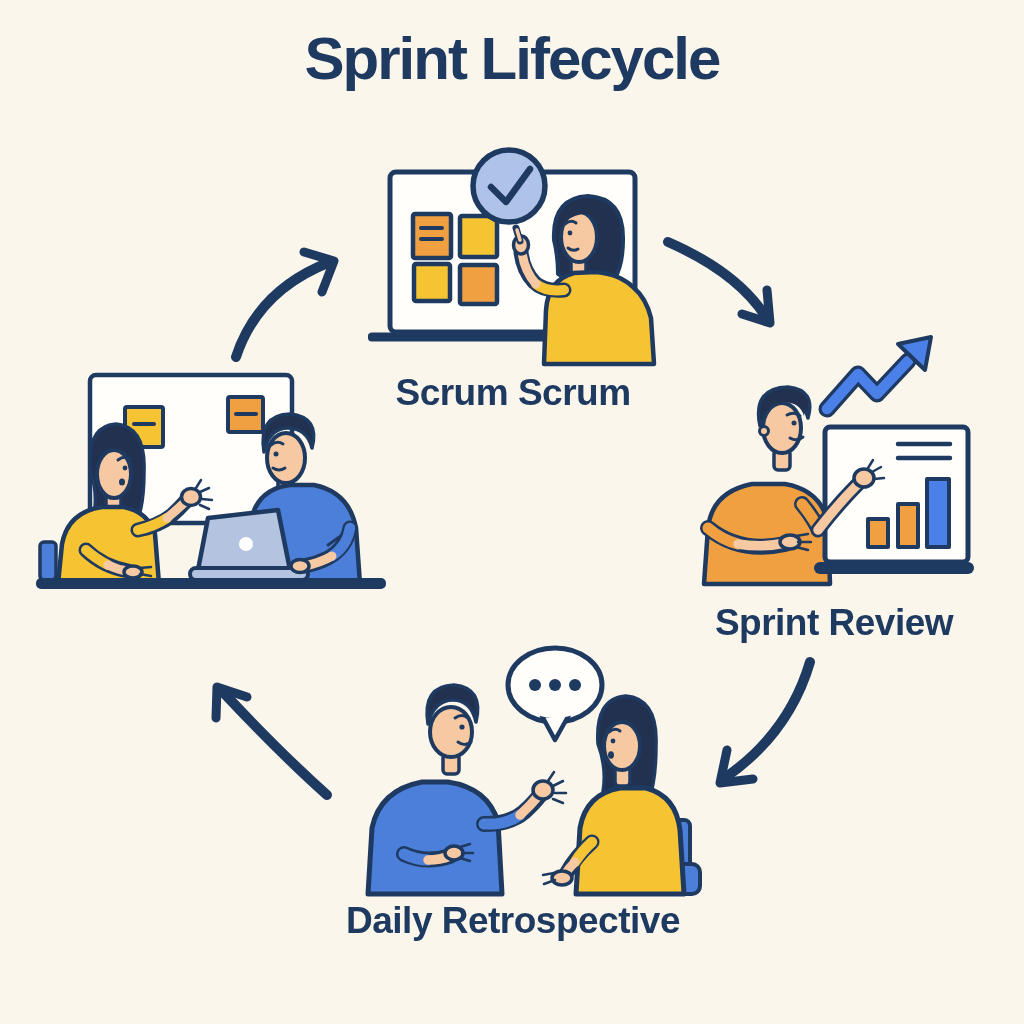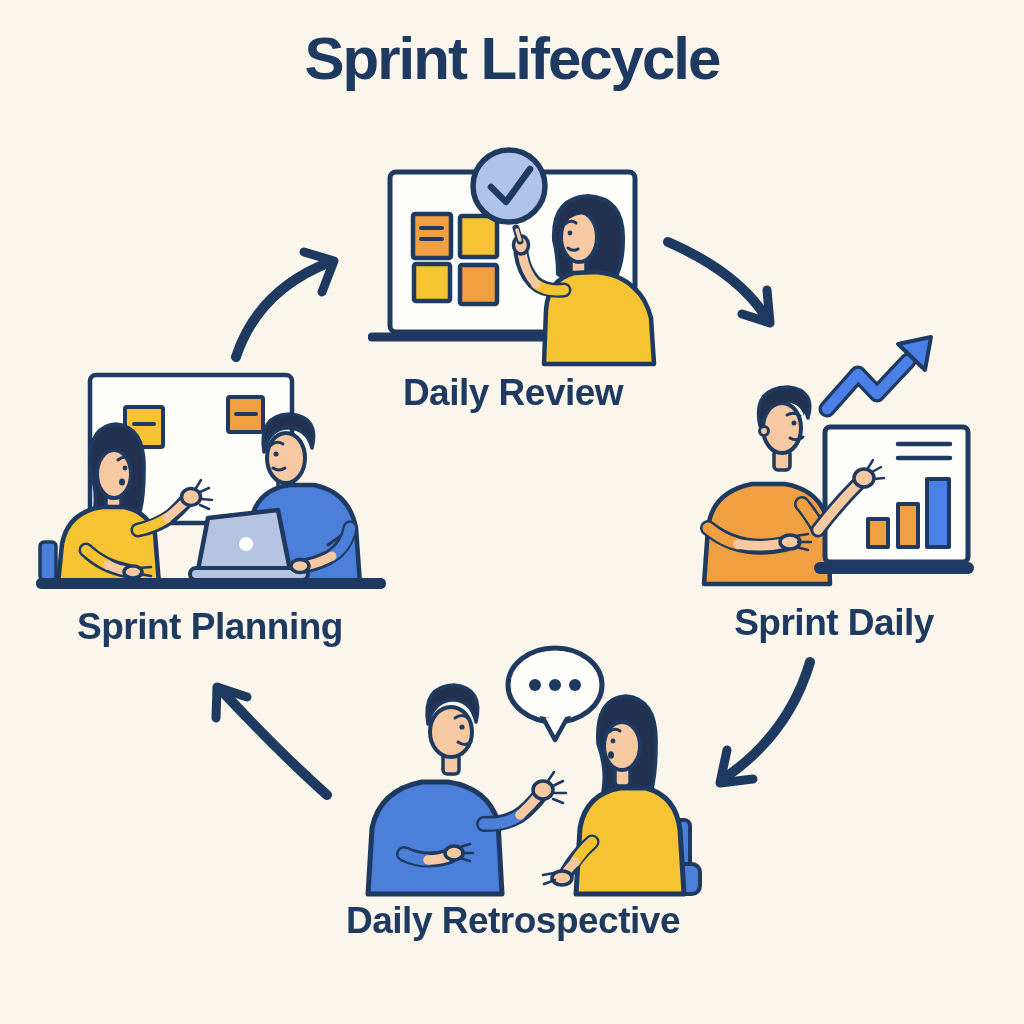--- a/index.html
+++ b/index.html
@@ -100,21 +100,21 @@
       <g>
         <path d="M196 150 Q176 152 166 142 Q155 130 153 112" class="o" stroke-width="15"></path>
         <path d="M196 150 Q178 152 168 144" class="s-yellow" stroke-width="10"></path>
         <path d="M168 144 Q157 132 154 113" class="s-skin" stroke-width="9"></path>
         <ellipse cx="153" cy="105" rx="7.5" ry="9" class="o f-skin" stroke-width="3.5"></ellipse>
         <path d="M152 101 L148 88" class="o" stroke-width="7"></path>
         <path d="M152 100 L149 90" class="s-skin" stroke-width="3.5"></path>
       </g>
     </g>
   </svg>
-  <div class="stage-label" style="left:513px;top:372px">Daily Review</div>
+  <div class="stage-label" style="left:513px;top:372px">Scrum Scrum</div>
 
   <svg class="scene" style="left:690px;top:332px" width="310" height="268" viewBox="0 0 310 268">
     <g>
       <path d="M137 77 L168 42 L187 62 L218 29" class="o" stroke-width="17"></path>
       <path d="M137 77 L168 42 L187 62 L218 29" class="s-bblue f-bblue" style="fill:none;stroke:var(--c-bright-blue)" stroke-width="10.5" stroke-linecap="round" stroke-linejoin="round"></path>
       <polygon points="241,5 235,38 208,12" class="o f-bblue" stroke-width="4"></polygon>
     </g>
     <g>
       <path class="o f-hair" stroke-width="3.5" d="M70 94 Q62 56 98 55 Q126 58 118 86 Q114 68 94 68 Q78 69 74 86 Q72 90 70 94 Z"></path>
       <rect x="84" y="118" width="16" height="20" rx="4" class="o f-skin" stroke-width="3.5"></rect>
@@ -141,21 +141,21 @@
       <ellipse cx="100" cy="210" rx="10" ry="7" class="o f-skin" stroke-width="3.5"></ellipse>
       <path d="M106 204 l12 -2 M108 210 l13 0 M106 215 l12 3" class="o" stroke-width="2.5"></path>
       <path d="M112 172 Q122 184 128 196" class="o" stroke-width="16"></path>
       <path d="M112 172 Q120 182 126 192" class="s-orange" stroke-width="11"></path>
       <path d="M128 198 Q148 172 168 152" class="o" stroke-width="15"></path>
       <path d="M128 198 Q148 172 168 152" class="s-skin" stroke-width="9.5"></path>
       <ellipse cx="174" cy="146" rx="10" ry="9" class="o f-skin" stroke-width="3.5"></ellipse>
       <path d="M178 136 l5 -8 M182 140 l9 -5 M184 147 l10 -1" class="o" stroke-width="2.5"></path>
     </g>
   </svg>
-  <div class="stage-label" style="left:834px;top:602px">Sprint Daily</div>
+  <div class="stage-label" style="left:834px;top:602px">Sprint Review</div>
 
   <svg class="scene" style="left:28px;top:358px" width="365" height="250" viewBox="0 0 365 250">
     <g>
       <rect x="62" y="17" width="202" height="148" rx="6" class="o f-white" stroke-width="4.5"></rect>
       <rect x="97" y="49" width="38" height="40" rx="2" class="o f-yellow" stroke-width="4"></rect>
       <path d="M106 66 H126" class="o" stroke-width="4"></path>
       <rect x="200" y="39" width="35" height="35" rx="2" class="o f-orange" stroke-width="4"></rect>
       <path d="M208 56 H228" class="o" stroke-width="4"></path>
     </g>
     <rect x="12" y="184" width="16" height="38" rx="4" class="o f-blue" stroke-width="3.5"></rect>
@@ -197,21 +197,20 @@
       <path d="M112 210 l11 -1 M112 216 l11 2" class="o" stroke-width="2.5"></path>
     </g>
     <g>
       <path d="M300 187 L317 175" class="o" stroke-width="3"></path>
       <path d="M322 170 Q318 190 300 200 Q288 206 276 208" class="o" stroke-width="15"></path>
       <path d="M322 170 Q319 188 304 198" class="s-blue" stroke-width="10.5"></path>
       <path d="M304 198 Q292 205 276 208" class="s-skin" stroke-width="9"></path>
       <ellipse cx="272" cy="208" rx="9" ry="6.5" class="o f-skin" stroke-width="3.5"></ellipse>
     </g>
   </svg>
-  <div class="stage-label" style="left:210px;top:606px">Sprint Planning</div>
 
   <svg class="scene" style="left:308px;top:632px" width="420" height="266" viewBox="0 0 420 266">
     <g>
       <ellipse cx="247" cy="53" rx="47" ry="37" class="o f-white" stroke-width="5"></ellipse>
       <path d="M234 84 L247 108 L262 81 Z" class="o f-white" stroke-width="4.5"></path>
       <ellipse cx="247" cy="53" rx="43" ry="33" class="f-white"></ellipse>
       <circle cx="227" cy="53" r="6" class="f-ink"></circle>
       <circle cx="247" cy="53" r="6" class="f-ink"></circle>
       <circle cx="267" cy="53" r="6" class="f-ink"></circle>
     </g>

